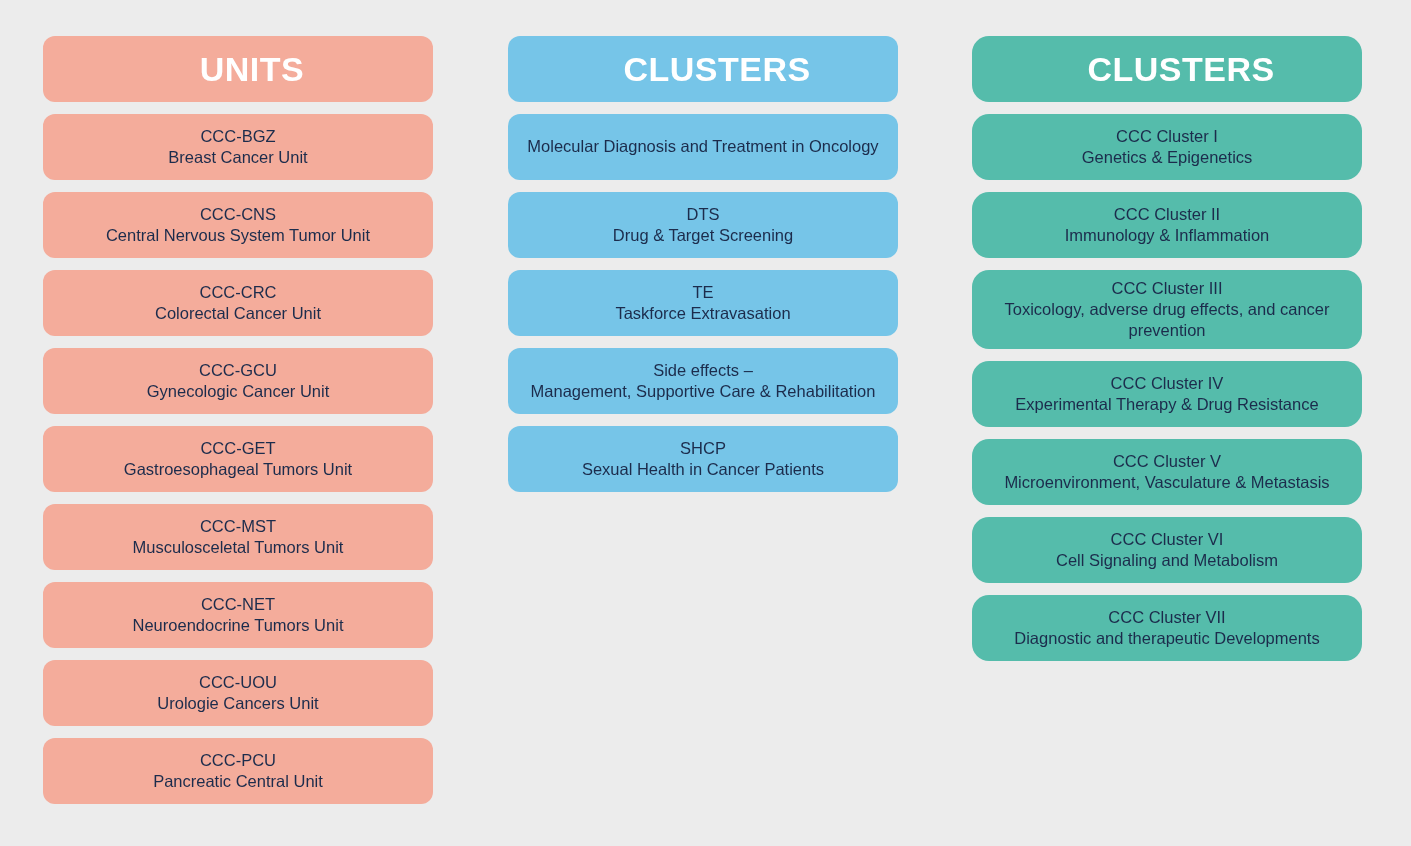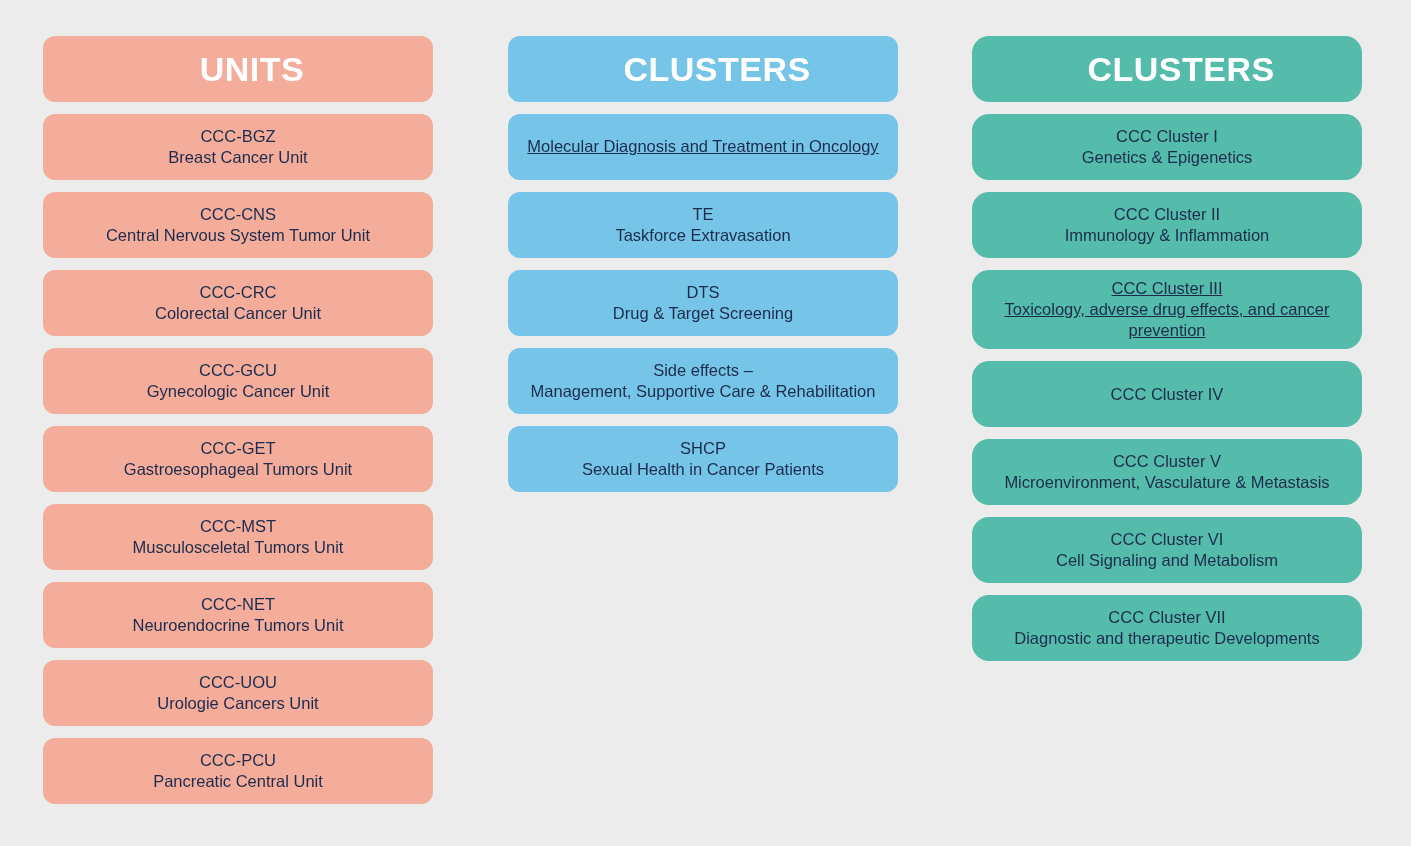--- a/index.html
+++ b/index.html
@@ -56,21 +56,21 @@
     align-items: center;
     justify-content: center;
     text-align: center;
     padding: 8px 14px;
     color: #1c2c4c;
     font-size: 16.5px;
     line-height: 1.28;
   }
 
   .card-line { display: block; white-space: nowrap; }
-  .card.wrap .card-line { white-space: normal; text-decoration: underline; }
+  .card.wrap .card-line { white-space: normal; }
 
   
   .units .column-header, .units .card         { background: #f4ac9b; }
   .platforms .column-header, .platforms .card { background: #76c5e8; }
   .clusters .column-header, .clusters .card   { background: #55bcab; border-radius: 17px; }
 </style>
 </head>
 <body>
 
 <div id="board">
@@ -114,26 +114,26 @@
         <span class="card-line">Pancreatic Central Unit</span>
       </div>
     </div>
 
   <div class="column platforms" id="col-platforms">
     <div class="column-header">CLUSTERS</div>
   <div class="card wrap">
         <span class="card-line">Molecular Diagnosis and Treatment in Oncology</span>
       </div>
       <div class="card">
+        <span class="card-line">DTS</span>
+        <span class="card-line">Drug &amp; Target Screening</span>
+      </div>
+      <div class="card">
         <span class="card-line">TE</span>
         <span class="card-line">Taskforce Extravasation</span>
-      </div>
-      <div class="card">
-        <span class="card-line">DTS</span>
-        <span class="card-line">Drug &amp; Target Screening</span>
       </div>
       <div class="card">
         <span class="card-line">Side effects –</span>
         <span class="card-line">Management, Supportive Care &amp; Rehabilitation</span>
       </div>
       <div class="card">
         <span class="card-line">SHCP</span>
         <span class="card-line">Sexual Health in Cancer Patients</span>
       </div>
     </div>
@@ -147,20 +147,21 @@
       <div class="card">
         <span class="card-line">CCC Cluster II</span>
         <span class="card-line">Immunology &amp; Inflammation</span>
       </div>
       <div class="card wrap">
         <span class="card-line">CCC Cluster III</span>
         <span class="card-line">Toxicology, adverse drug effects, and cancer prevention</span>
       </div>
       <div class="card">
         <span class="card-line">CCC Cluster IV</span>
+        <span class="card-line">Experimental Therapy &amp; Drug Resistance</span>
       </div>
       <div class="card">
         <span class="card-line">CCC Cluster V</span>
         <span class="card-line">Microenvironment, Vasculature &amp; Metastasis</span>
       </div>
       <div class="card">
         <span class="card-line">CCC Cluster VI</span>
         <span class="card-line">Cell Signaling and Metabolism</span>
       </div>
       <div class="card">

